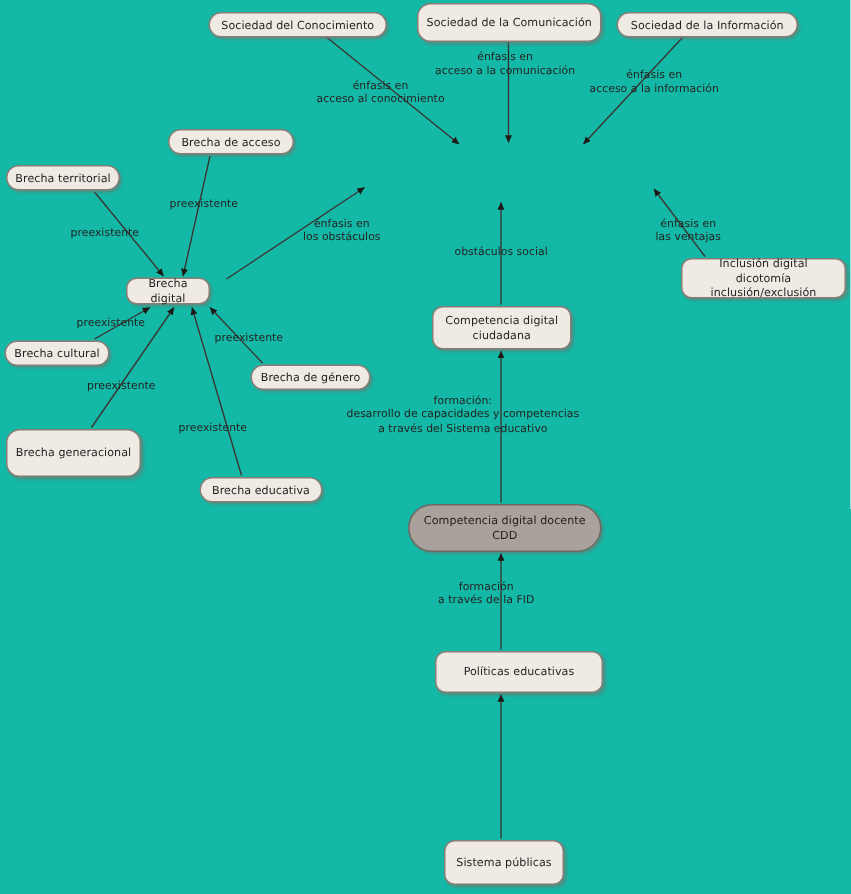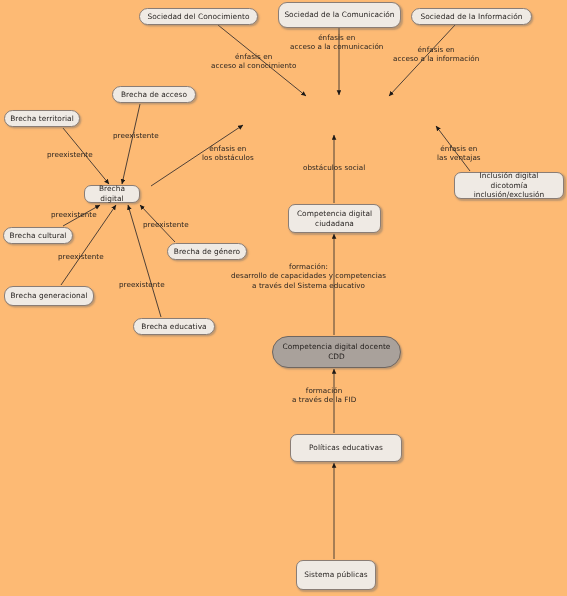--- a/index.html
+++ b/index.html
@@ -8,21 +8,21 @@
     padding: 0;
     background: #ffffff;
   }
   body {
     font-family: "DejaVu Sans", sans-serif;
   }
   #canvas {
     position: relative;
     width: 567px;
     height: 596px;
-    background: #fdba74;
+    background: #14b8a6;
     overflow: hidden;
   }
   #edges {
     position: absolute;
     left: 0;
     top: 0;
     width: 567px;
     height: 596px;
     pointer-events: none;
   }
@@ -142,21 +142,21 @@
   </div>
 
   <div class="node pill" style="left:3px;top:227px;width:70px;height:17px;">
     <span>Brecha cultural</span>
   </div>
 
   <div class="node pill" style="left:167px;top:243px;width:80px;height:17px;">
     <span>Brecha de género</span>
   </div>
 
-  <div class="node pill" style="left:4px;top:286px;width:90px;height:20px;">
+  <div class="node pill" style="left:4px;top:286px;width:90px;height:32px;">
     <span>Brecha generacional</span>
   </div>
 
   <div class="node pill" style="left:133px;top:318px;width:82px;height:17px;">
     <span>Brecha educativa</span>
   </div>
 
   <div class="node accent" style="left:272px;top:336px;width:129px;height:32px;">
     <span style="white-space:pre-line;">Competencia digital docente
 CDD</span>

